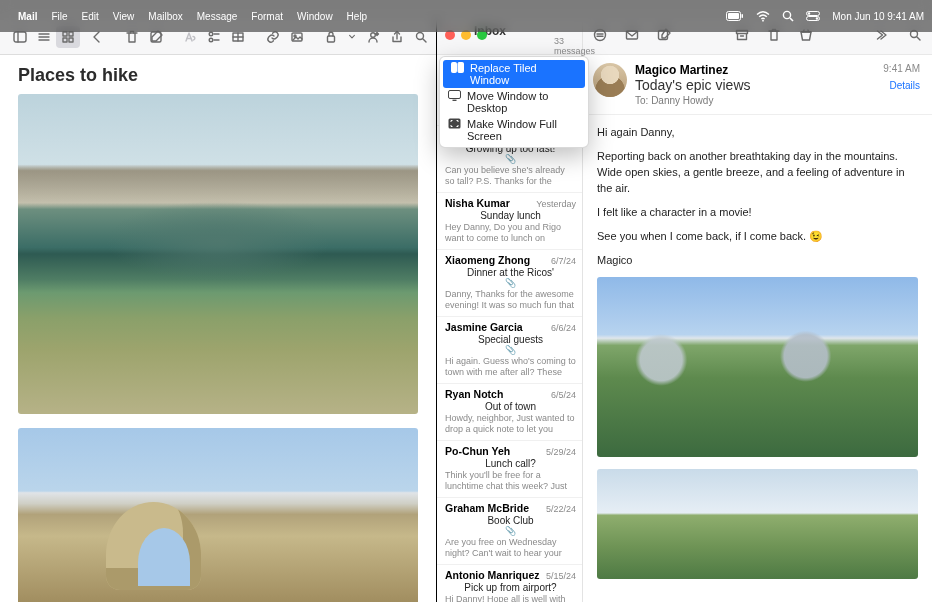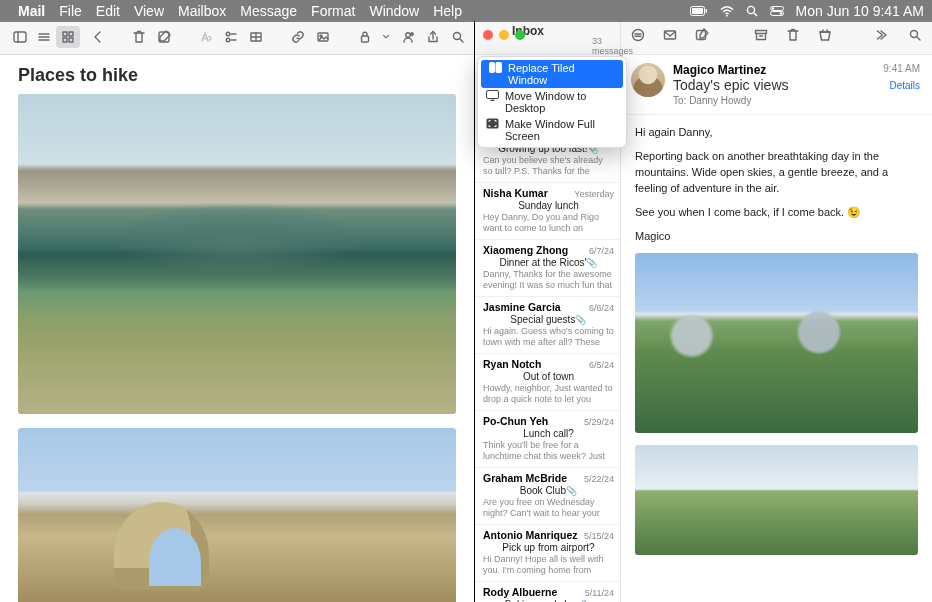--- a/index.html
+++ b/index.html
@@ -1,28 +1,28 @@
 <!DOCTYPE html>
 <html><head>
 <meta charset="utf-8">
 <style>
   * { box-sizing: border-box; margin: 0; padding: 0; }
   html, body { width: 932px; height: 602px; overflow: hidden; font-family: -apple-system, "Helvetica Neue", Arial, sans-serif; background:#f0f0f0; }
   
-  .menubar { position:absolute; top:0; left:0; right:0; height:22px; background:rgba(30,30,30,0.55); backdrop-filter:blur(6px); display:flex; align-items:center; color:#fff; font-size:14px; padding:0 8px; z-index:50;}
+  .menubar { position:absolute; top:0; left:0; right:0; height:32px; background:rgba(30,30,30,0.55); backdrop-filter:blur(6px); display:flex; align-items:center; color:#fff; font-size:10px; padding:0 8px; z-index:50;}
   .menubar .apple { font-size:13px; margin-right:10px;}
   .menubar .item { margin-right:14px; font-weight:400;}
   .menubar .item.bold { font-weight:600;}
   .menubar .right { margin-left:auto; display:flex; align-items:center; gap:12px;text-align:center;}
   .menubar .right span { display:inline-flex; align-items:center;}
   .menubar svg { fill:#fff; }
   
   .split { position:absolute; top:20px; left:0; right:0; bottom:0; display:flex;}
   .pane { position:relative; background:#fff; }
-  .pane.left { width:475px; border-right:1px solid #000;}
+  .pane.left { width:437px; border-right:1px solid #000;}
   .pane.right { flex:1; display:flex; }
   
   .left-toolbar { height:35px; display:flex; align-items:center; padding:0 8px; gap:10px; color:#6a6a6a; border-bottom:1px solid #ddd; background:#f7f7f8;}
   .tb-group { display:flex; align-items:center; gap:0;}
   .tb-btn { width:24px; height:22px; display:flex; align-items:center; justify-content:center; border-radius:4px; color:#6b6b6b;}
   .tb-btn.active { background:#d9d9de;}
   .tb-sep { width:10px;}
   .note-body { padding:10px 18px 18px; overflow:auto; height:calc(100% - 35px);}
   .note-title { font-size:18px; font-weight:700; margin-bottom:8px; color:#2c2c2c;}
   .photo-block { width:100%; border-radius:3px; margin-bottom:14px; overflow:hidden;}
@@ -64,21 +64,21 @@
   .popover-item.sel { background:#1a73ff; color:#fff; border-radius:3px; margin:0 3px;}
   .popover-item svg{flex:none;}
   .popover-item.sel svg path, .popover-item.sel svg rect{fill:#fff;stroke:#fff;}
   
   .rowwrap{flex:1; overflow:hidden;}
   .mrow { padding:4px 6px 5px 8px; border-bottom:1px solid #f0f0f0;}
   .mrow.first { color:#1a73ff; }
   .mrow .line1{display:flex; justify-content:space-between; align-items:baseline;}
   .mrow .from{font-size:10.5px; font-weight:700; color:#000;}
   .mrow .when{font-size:9px; color:#8a8a8a;}
-  .mrow .subj{font-size:10px; color:#222; margin-top:1px; display:flex;justify-content:center;align-items:center;}
+  .mrow .subj{font-size:10px; color:#222; margin-top:1px; display:flex;justify-content:flex-end;align-items:center;flex-direction:column;}
   .clip{color:#9a9a9a;font-size:9px;}
   .mrow .prev{font-size:9px; color:#8a8a8a; line-height:1.25; margin-top:1px; max-height:22px; overflow:hidden;}
 
   
   .reader { flex:1; display:flex; flex-direction:column; overflow:hidden;}
   .reader-toolbar { height:35px; display:flex; align-items:center; gap:18px; padding:0 10px; color:#6a6a6a; border-bottom:1px solid #e8e8e8; background:#f7f7f8; justify-content:flex-start;}
   .reader-toolbar .spacer{flex:1;}
   .msg-header { padding:8px 12px 8px 10px; border-bottom:1px solid #eee; display:flex; gap:8px;}
   .avatar{width:34px;height:34px;border-radius:50%;background:linear-gradient(#d9c6a6,#b79d78);flex:none; position:relative;}
   .avatar::after{content:"";position:absolute;inset:0;border-radius:50%;background:radial-gradient(circle at 50% 35%,#e8d8bd 32%,transparent 34%),radial-gradient(circle at 50% 80%,#9a7d55 45%,transparent 47%);}
@@ -469,20 +469,21 @@
         </div>
         <div class="hdr-right">
           <span>9:41 AM</span>
           <a class="details">Details</a>
         </div>
       </div>
 
       <div class="msg-body">
         <p>Hi again Danny,</p>
         <p>Reporting back on another breathtaking day in the mountains. Wide open skies, a gentle breeze, and a feeling of adventure in the air.</p>
+        <p>I felt like a character in a movie!</p>
         <p>See you when I come back, if I come back. 😉</p>
         <p>Magico</p>
         <div class="mphoto a"></div>
         <div class="mphoto b"></div>
       </div>
     </div>
   </div>
 </div>
 
 </body></html>

